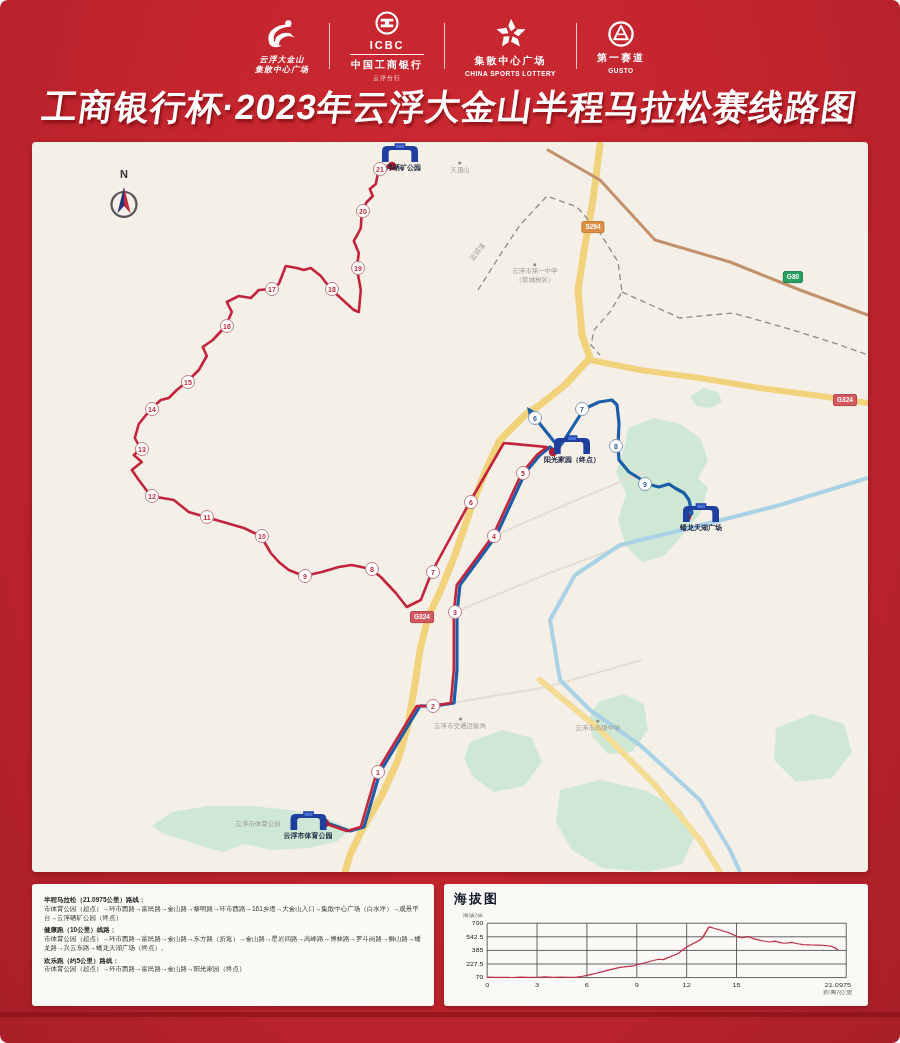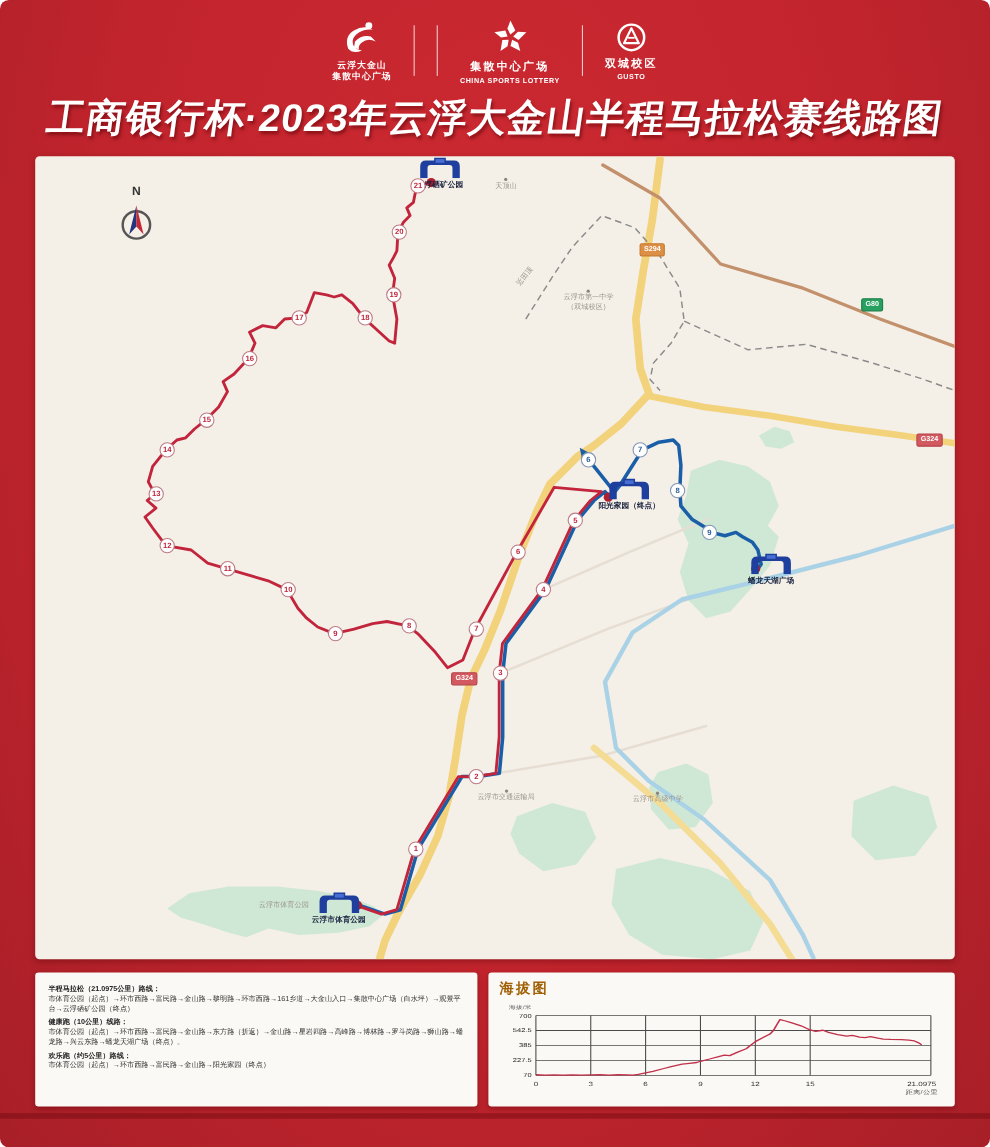--- a/index.html
+++ b/index.html
@@ -4,21 +4,21 @@
 <style>
   html,body{margin:0;padding:0;}
   body{width:900px;height:1043px;font-family:"Liberation Sans","DejaVu Sans",sans-serif;overflow:hidden;}
   .poster{position:relative;width:900px;height:1043px;
     background:radial-gradient(ellipse at 50% 28%, #cd2a32 0%, #c2242d 55%, #a81f28 100%);
     border-radius:8px;}
   
   .logo-strip{position:absolute;top:10px;left:0;right:0;height:72px;display:flex;justify-content:center;align-items:center;gap:20px;color:#fff;}
   .logo{display:flex;flex-direction:column;align-items:center;gap:2px;}
   .logo .glyph{width:36px;height:36px;}
-  .logo-text{font-size:8px;font-weight:bold;line-height:1.2;text-align:center;letter-spacing:1px;}
+  .logo-text{font-size:8px;font-weight:bold;line-height:1.2;text-align:center;letter-spacing:1px;font-style:italic;}
   .icbc-word{font-size:11px;font-weight:bold;letter-spacing:2px;}
   .icbc-rule{width:74px;height:1px;background:#fff;margin:1px 0;}
   .logo-sub{font-size:6px;letter-spacing:1px;opacity:.9;}
   .logo-cn{font-size:10px;font-weight:bold;letter-spacing:2px;}
   .logo-en{font-size:6.5px;font-weight:bold;letter-spacing:.5px;}
   .logo-divider{width:1px;height:46px;background:rgba(255,255,255,.75);}
   
   .title{position:absolute;top:84px;left:0;right:0;margin:0;text-align:center;color:#fff;
     font-size:35px;font-weight:900;letter-spacing:1px;transform:skewX(-8deg);
     text-shadow:2px 3px 3px rgba(90,0,6,.55);white-space:nowrap;}
@@ -38,21 +38,21 @@
   .poi .dot{display:block;width:3px;height:3px;background:#8b857d;border-radius:50%;margin:0 auto 1px;}
   .km{position:absolute;width:12px;height:12px;transform:translate(-50%,-50%);border-radius:50%;background:#fff;font-size:7px;font-weight:bold;display:flex;align-items:center;justify-content:center;}
   .km.red{border:1px solid #bb7c85;color:#c0293c;}
   .km.blue{border:1px solid #8096b5;color:#2d5e9e;}
   
   .desc-panel{position:absolute;left:32px;top:884px;width:402px;height:122px;background:#fbf9f6;border-radius:3px;padding:8px 12px;box-sizing:border-box;box-shadow:0 2px 5px rgba(80,0,5,.35);}
   .desc-panel h2{margin:0 0 5px;font-size:13px;letter-spacing:3px;color:#222;}
   .desc-title{margin:4px 0 0;font-size:6.5px;font-weight:bold;color:#222;line-height:1.35;}
   .desc-body{margin:0;font-size:6.5px;color:#333;line-height:1.35;}
   .elev-panel{position:absolute;left:444px;top:884px;width:424px;height:122px;background:#fbf9f6;border-radius:3px;padding:6px 10px;box-sizing:border-box;box-shadow:0 2px 5px rgba(80,0,5,.35);}
-  .elev-panel h2{margin:0 0 2px;font-size:13px;letter-spacing:2px;color:#a16207;}
+  .elev-panel h2{margin:0 0 2px;font-size:13px;letter-spacing:2px;color:#0f172a;}
   #elev-svg{width:402px;height:94px;display:block;}
   .bottom-shade{position:absolute;left:0;right:0;top:1012px;height:5px;background:rgba(110,8,14,.45);}
 </style>
 </head>
 <body>
 
 <div class="poster">
 
   <header class="logo-strip">
     <div class="logo">
@@ -60,20 +60,30 @@
         <circle cx="27" cy="7" r="3.5" fill="#fff"></circle>
         <path d="M6,30 Q2,18 12,12 Q22,6 31,11 Q23,10 17,14 Q9,19 11,26 Q13,31 20,32 Q11,36 6,30 Z" fill="#fff"></path>
         <path d="M13,23 Q20,16 29,18 L34,23 Q26,19 20,24 Q16,27 17,31 L12,29 Z" fill="#fff"></path>
       </svg>
       <div class="logo-text">
         <span>云浮大金山</span><br>
         <span>集散中心广场</span>
       </div>
     </div>
     <div class="logo-divider"></div>
+    <div class="logo">
+      <svg class="glyph" viewBox="0 0 40 40" style="width:28px;height:28px">
+        <circle cx="20" cy="20" r="15" fill="none" stroke="#fff" stroke-width="3"></circle>
+        <path d="M11,14 H29 V18 H23 V22 H29 V26 H11 V22 H17 V18 H11 Z" fill="#fff"></path>
+      </svg>
+      <span class="icbc-word">ICBC</span>
+      <div class="icbc-rule"></div>
+      <span class="logo-cn">中国工商银行</span>
+      <span class="logo-sub">云浮分行</span>
+    </div>
     <div class="logo-divider"></div>
     <div class="logo">
       <svg class="glyph" viewBox="0 0 40 40">
         <g fill="#fff">
           <path d="M20,3 L25,13 L20,17 L17,11 Z"></path>
           <path d="M20,3 L25,13 L20,17 L17,11 Z" transform="rotate(72 20 20)"></path>
           <path d="M20,3 L25,13 L20,17 L17,11 Z" transform="rotate(144 20 20)"></path>
           <path d="M20,3 L25,13 L20,17 L17,11 Z" transform="rotate(216 20 20)"></path>
           <path d="M20,3 L25,13 L20,17 L17,11 Z" transform="rotate(288 20 20)"></path>
         </g>
@@ -81,21 +91,21 @@
       <span class="logo-cn">集散中心广场</span>
       <span class="logo-en">CHINA SPORTS LOTTERY</span>
     </div>
     <div class="logo-divider"></div>
     <div class="logo">
       <svg class="glyph" viewBox="0 0 40 40" style="width:30px;height:30px">
         <circle cx="20" cy="20" r="15.5" fill="none" stroke="#fff" stroke-width="3"></circle>
         <path d="M20,9 L29,27 H11 Z" fill="none" stroke="#fff" stroke-width="2.6" stroke-linejoin="round"></path>
         <path d="M16,20.5 H24" stroke="#fff" stroke-width="2.2"></path>
       </svg>
-      <span class="logo-cn">双城校区</span>
+      <span class="logo-cn">第一赛道</span>
       <span class="logo-en">GUSTO</span>
     </div>
   </header>
 
   <h1 class="title">工商银行杯·2023年云浮大金山半程马拉松赛线路图</h1>
 
   <section class="map-panel">
     <svg id="map-svg" viewBox="0 0 836 730">
         <polygon points="596,286 622,276 648,282 668,296 676,318 666,336 676,346 668,372 650,394 632,414 610,420 594,404 586,378 594,352 584,330 592,308" fill="#cfe8d6"></polygon>
         <polygon points="658,254 672,246 686,250 690,260 678,266 664,264" fill="#cfe8d6"></polygon>

